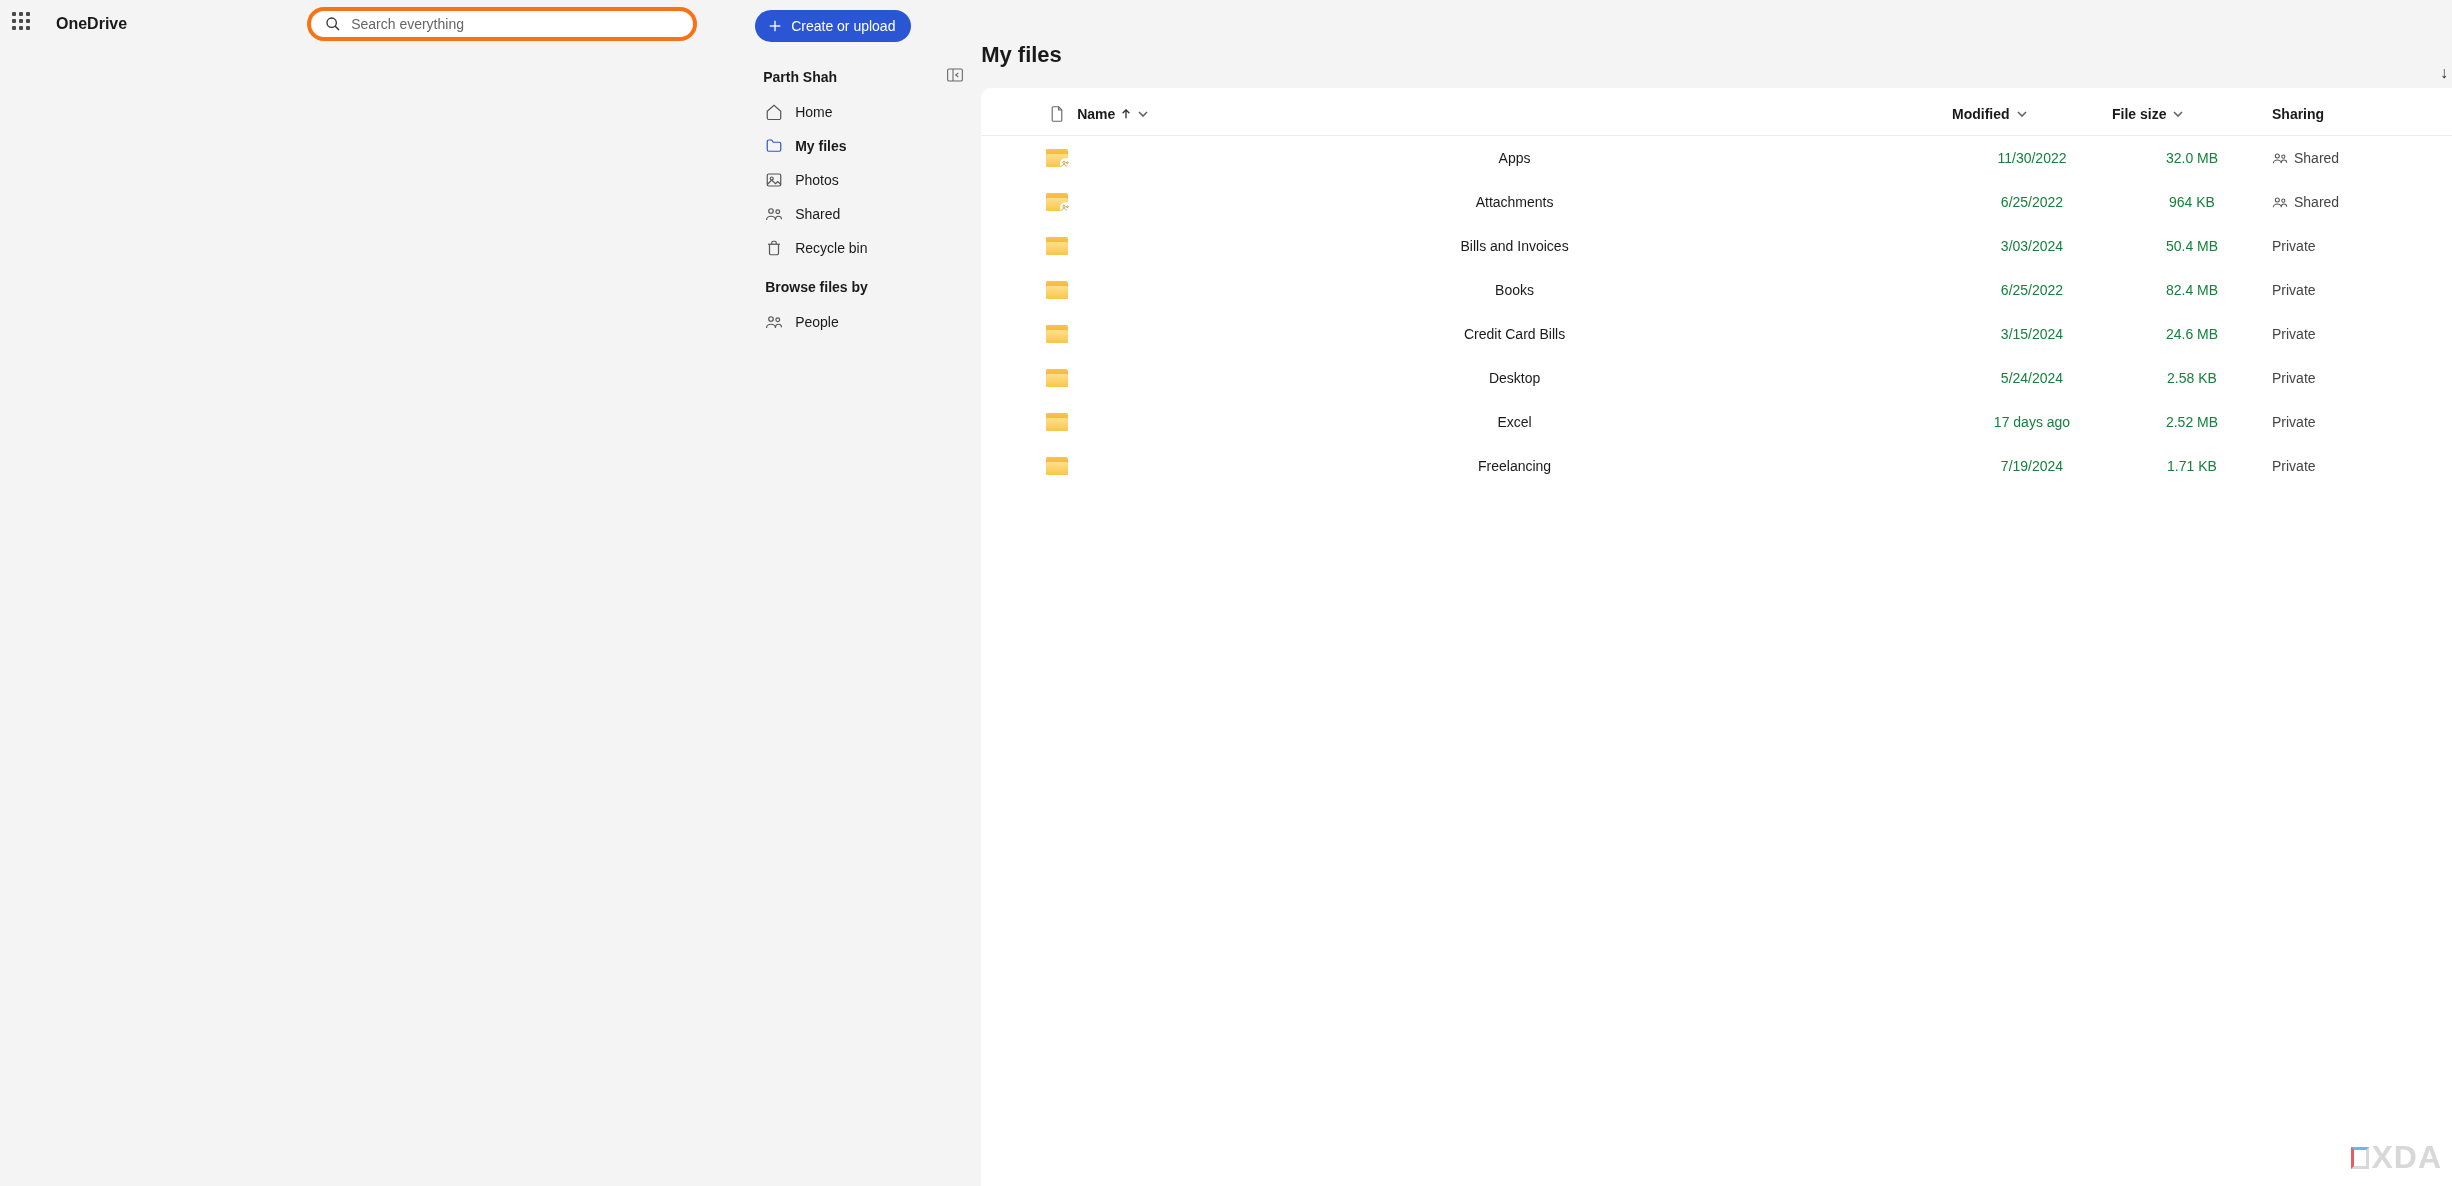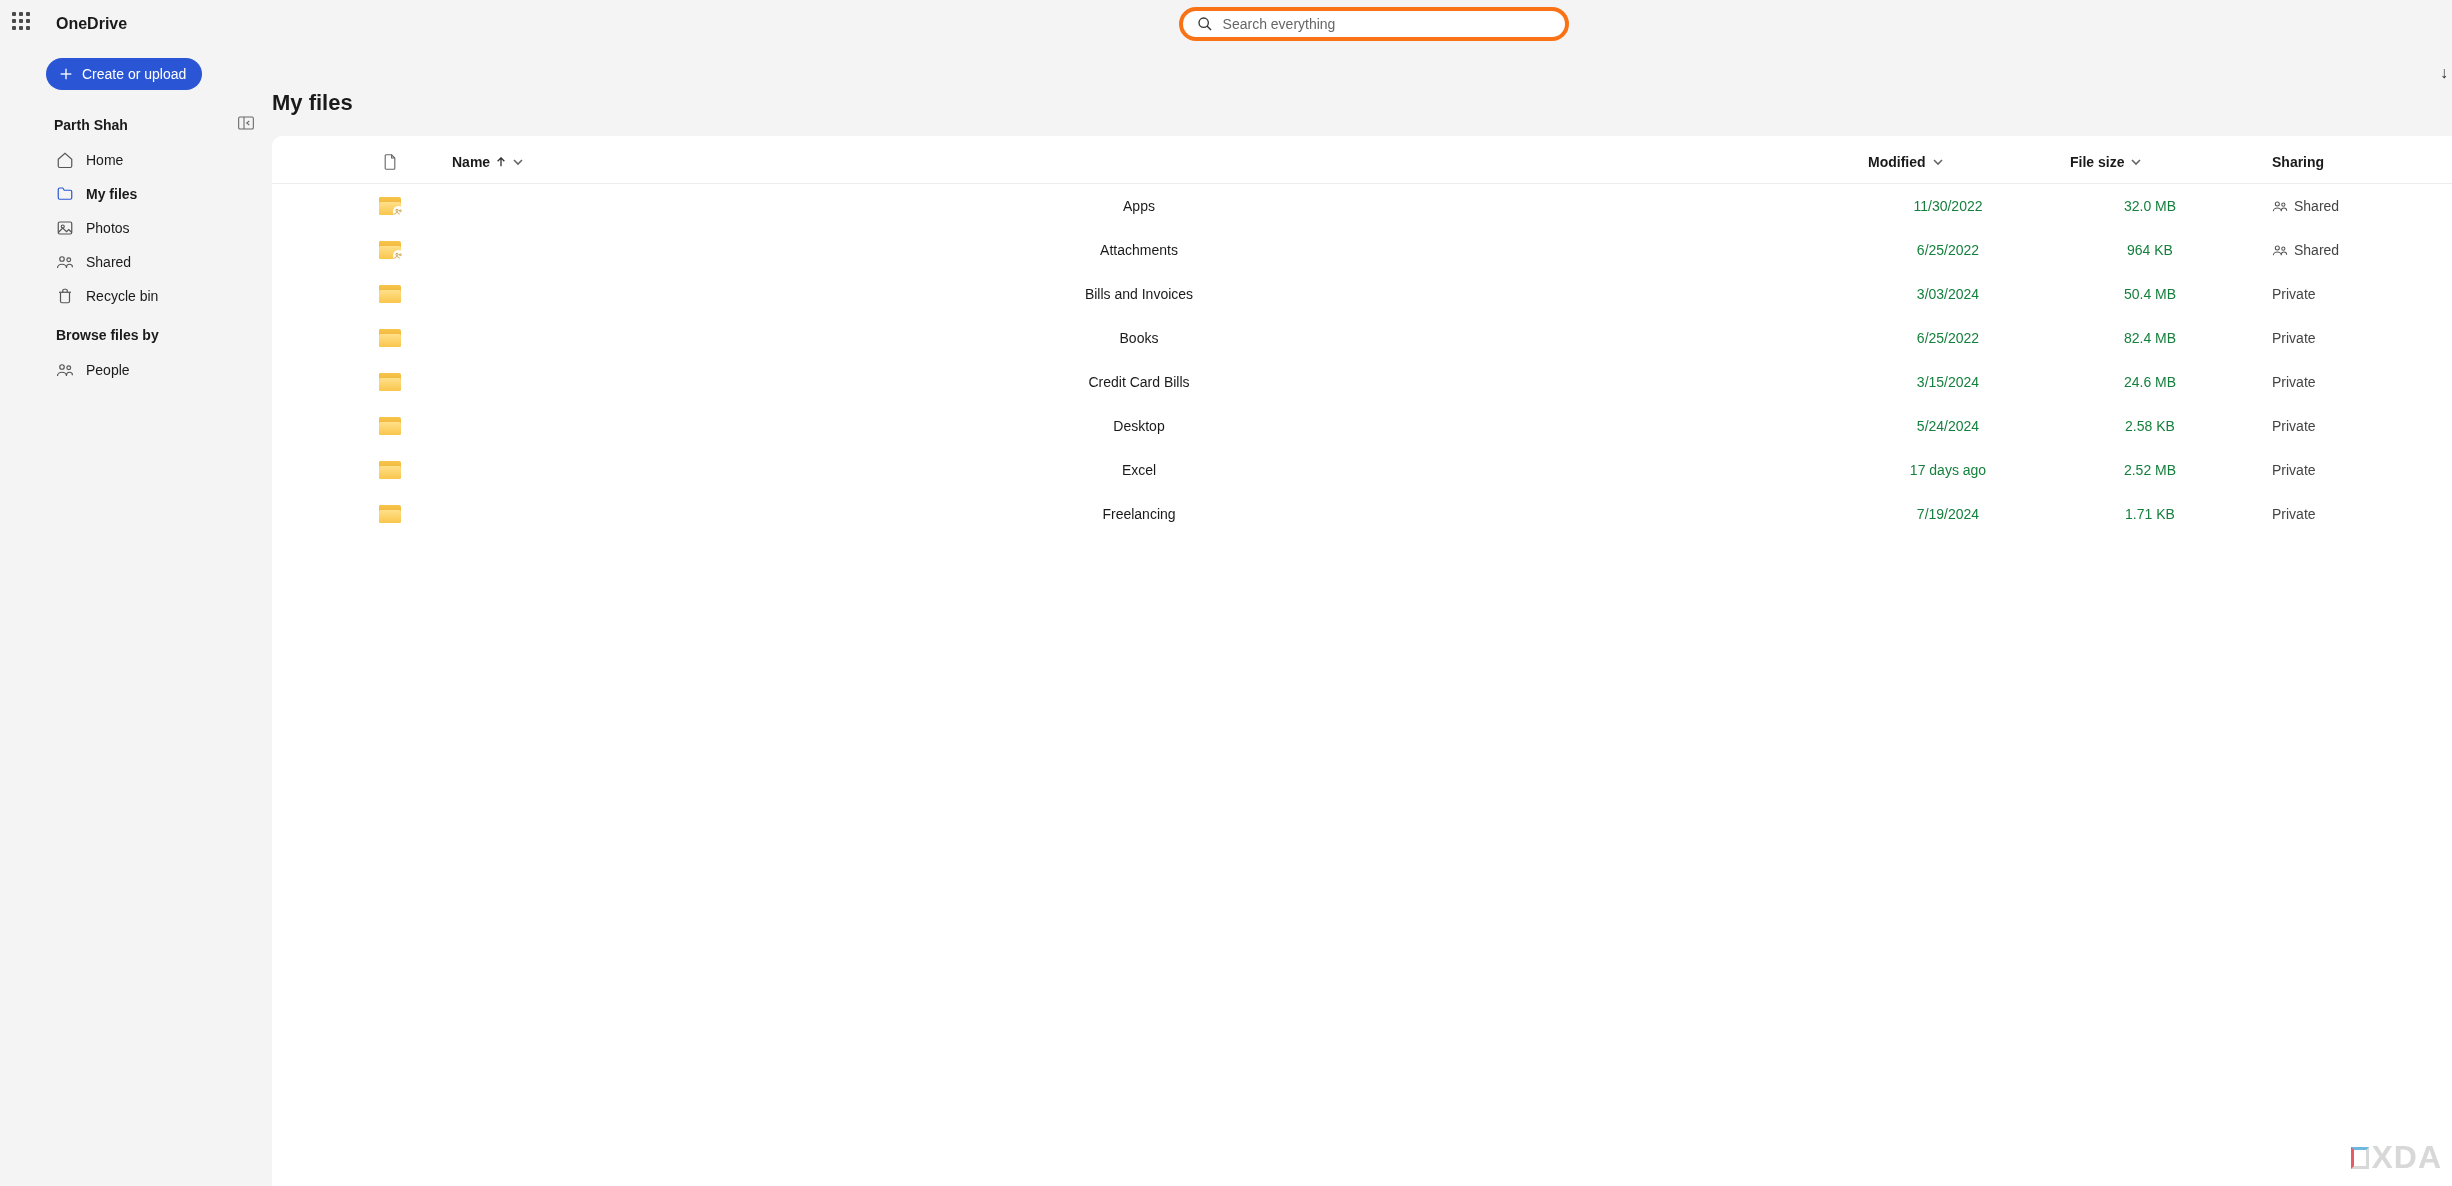--- a/index.html
+++ b/index.html
@@ -3,21 +3,21 @@
 <meta charset="utf-8">
 <style>
 * { margin: 0; padding: 0; box-sizing: border-box; }
 body {
   font-family: "Segoe UI", -apple-system, BlinkMacSystemFont, sans-serif;
   background: #f4f4f5;
   color: #1a1a1a;
   font-size: 14px;
   overflow: hidden;
 }
-.app { display: flex; flex-direction: column; height: 100vh; }
+.app { display: flex; flex-direction: row; height: 100vh; }
 .topbar {
   display: flex;
   align-items: center;
   height: 48px;
   padding: 0 12px;
   background: #f4f4f5;
 }
 .waffle {
   width: 24px; height: 24px;
   display: grid;
@@ -120,21 +120,20 @@
   flex: 1;
   overflow: auto;
   padding-top: 4px;
 }
 .row {
   display: grid;
   grid-template-columns: 56px 40px 1fr 160px 160px 160px;
   align-items: center;
   height: 44px;
   padding-right: 20px;
-  gap: 42px;
 }
 .row.header {
   border-bottom: 1px solid #ededed;
   font-weight: 600;
   font-size: 14px;
   color: #1a1a1a;
 }
 .row.file { cursor: pointer; text-align: center; }
 .hdr-cell { display: flex; align-items: center; gap: 6px; }
 .hdr-cell svg.sort { width: 10px; height: 10px; }

